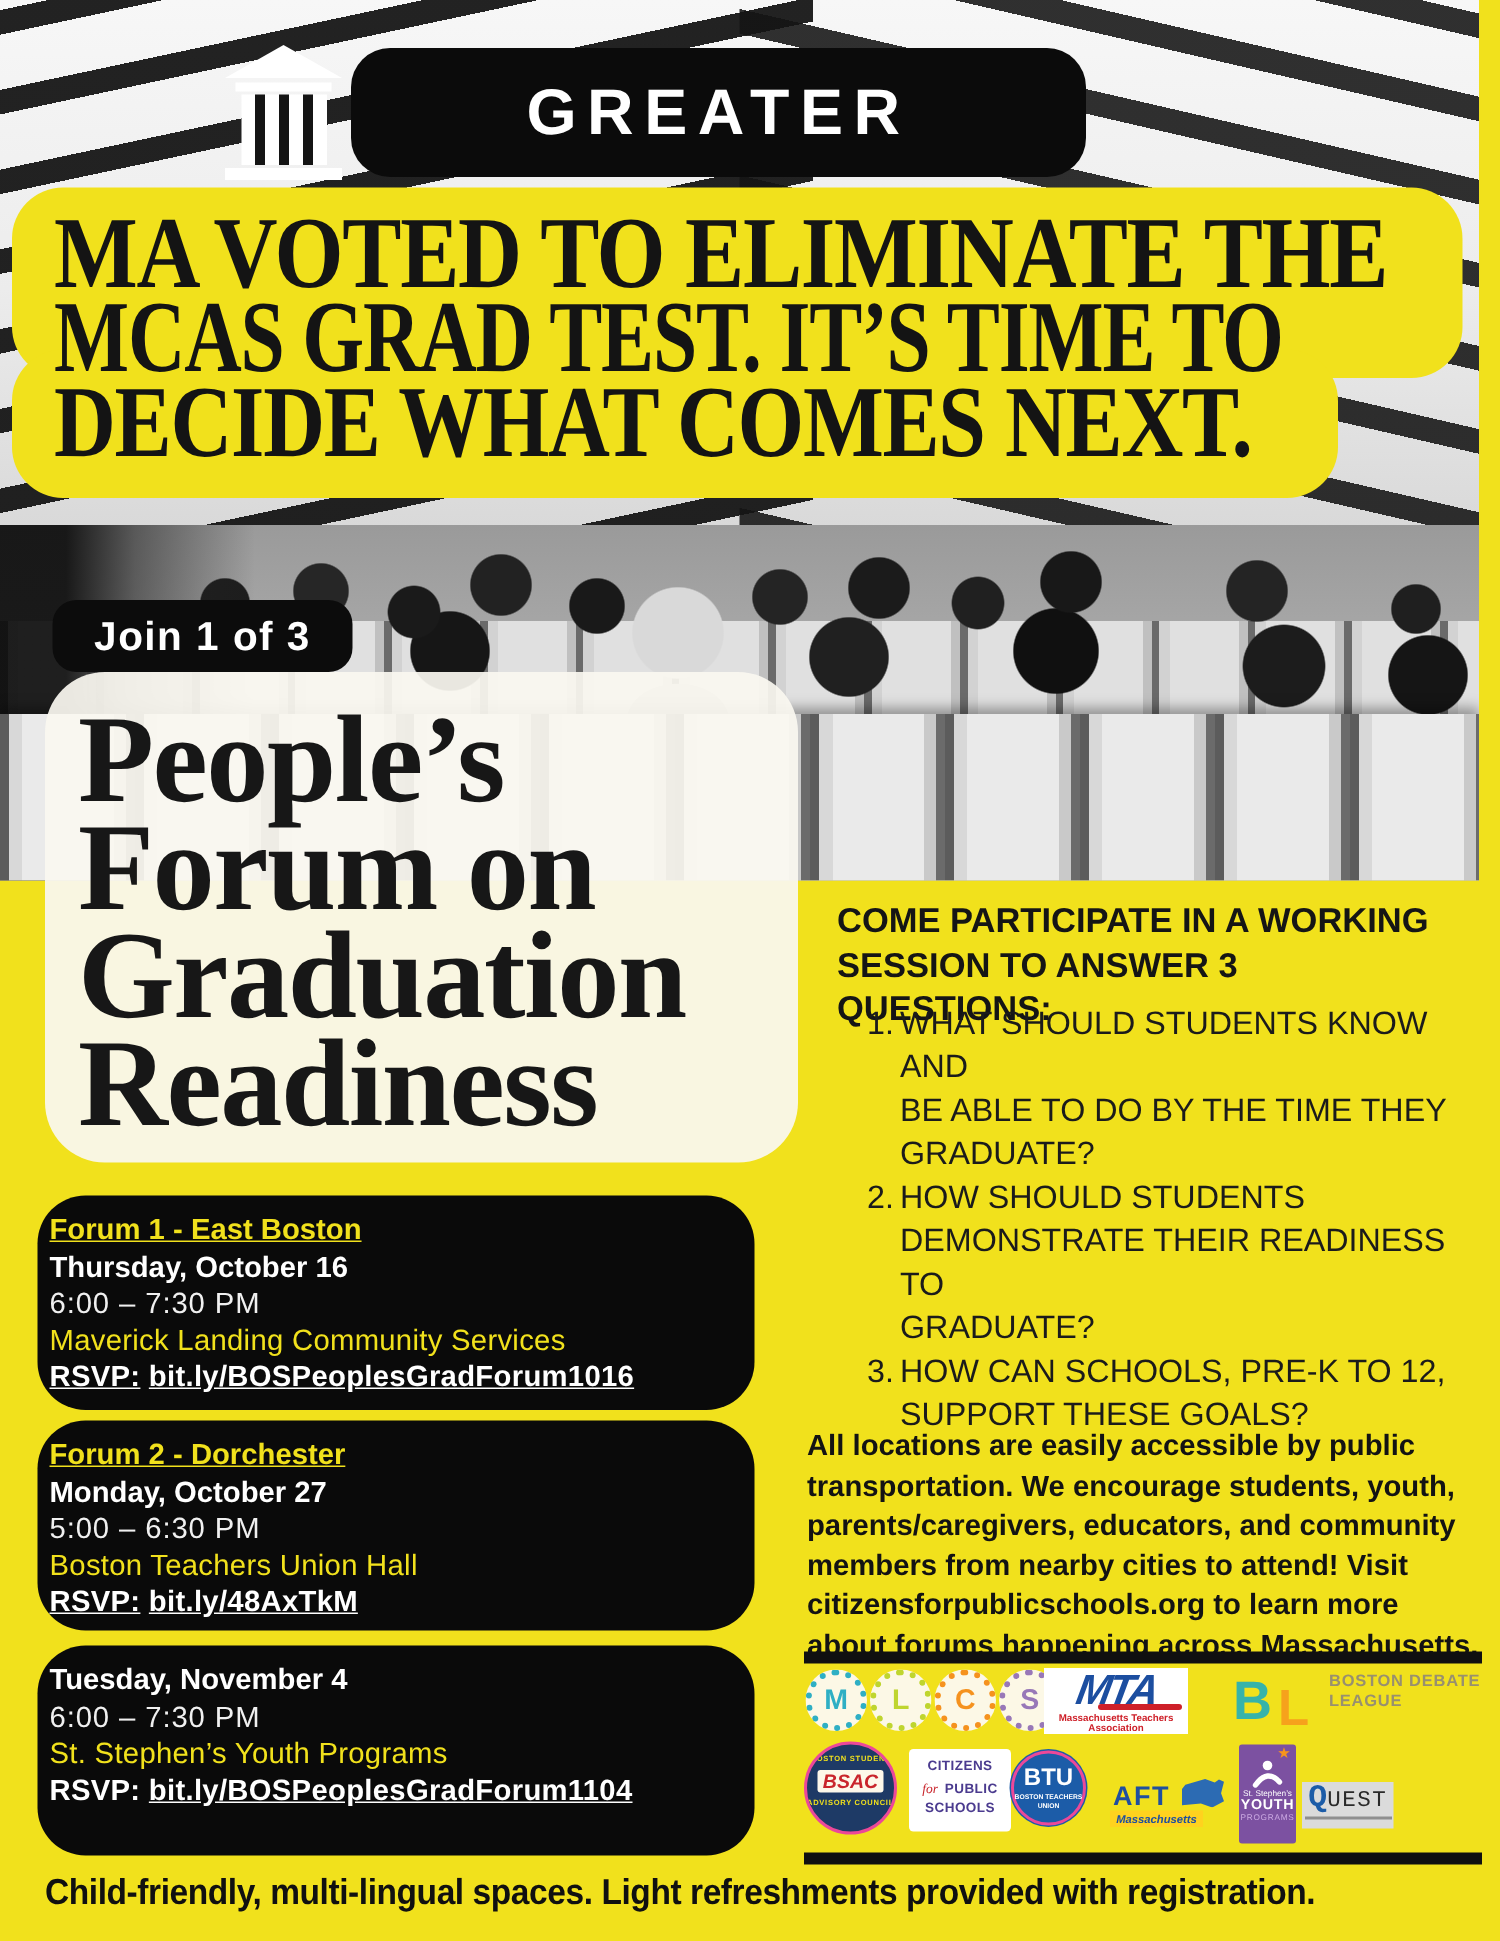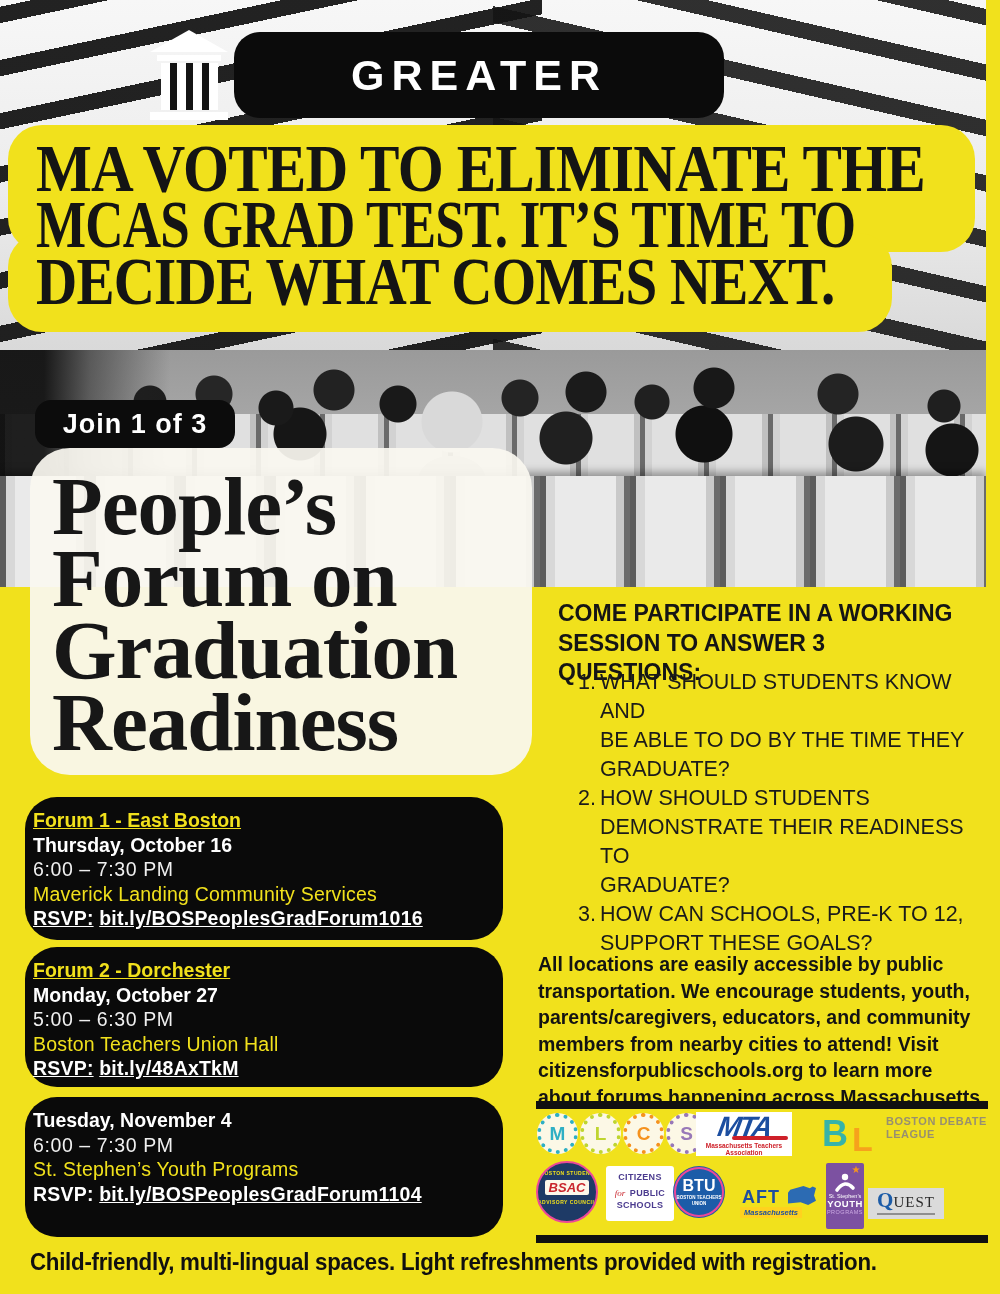--- a/index.html
+++ b/index.html
@@ -134,22 +134,22 @@
     color:#1F4FA0;font-style:italic;font-weight:700;font-size:7.5px;line-height:11px;text-align:center;}
   .aft-state{position:absolute;right:0;top:2px;width:28px;height:19px;background:#2C6BB3;
     clip-path:polygon(0 35%,8% 20%,55% 0,78% 12%,88% 2%,100% 10%,93% 50%,100% 78%,72% 100%,45% 86%,0 92%);}
   .ssyp{position:absolute;left:290px;top:53px;width:38px;height:66px;background:#7C51A1;border-radius:2px;
     text-align:center;overflow:hidden;}
   .ssyp-star{color:#F7941D;font-size:10px;line-height:10px;display:block;margin:2px 2px 0 auto;width:12px;}
   .ssyp-fig{display:block;margin:-2px auto 0;}
   .ssyp-l1{color:#fff;font-size:5.5px;line-height:6px;}
   .ssyp-l2{color:#fff;font-weight:800;font-size:9.5px;line-height:10px;letter-spacing:.5px;}
   .ssyp-l3{color:#CBA9E2;font-size:5.5px;line-height:7px;letter-spacing:.5px;}
-  .quest{position:absolute;left:332px;top:78px;width:76px;height:31px;background:#DBDBDB;
-    text-align:center;font-family:Liberation Serif, serif;}
+  .quest{position:absolute;left:332px;top:78px;width:61px;height:31px;background:#DBDBDB;
+    text-align:center;font-family:Liberation Mono, monospace;}
   .quest-q{color:#1C5CA8;font-weight:700;font-size:21px;}
   .quest-rest{color:#2a2a2a;font-size:15px;letter-spacing:1px;}
   .quest-line{width:58px;height:2px;background:#8f8f8f;margin:0 auto;}
 
   
   .footer{position:absolute;left:30px;top:1248px;color:#101010;font-weight:700;font-size:24px;
     letter-spacing:-.3px;white-space:nowrap;transform:scaleX(.93);transform-origin:left top;}
 </style>
 </head>
 <body>

